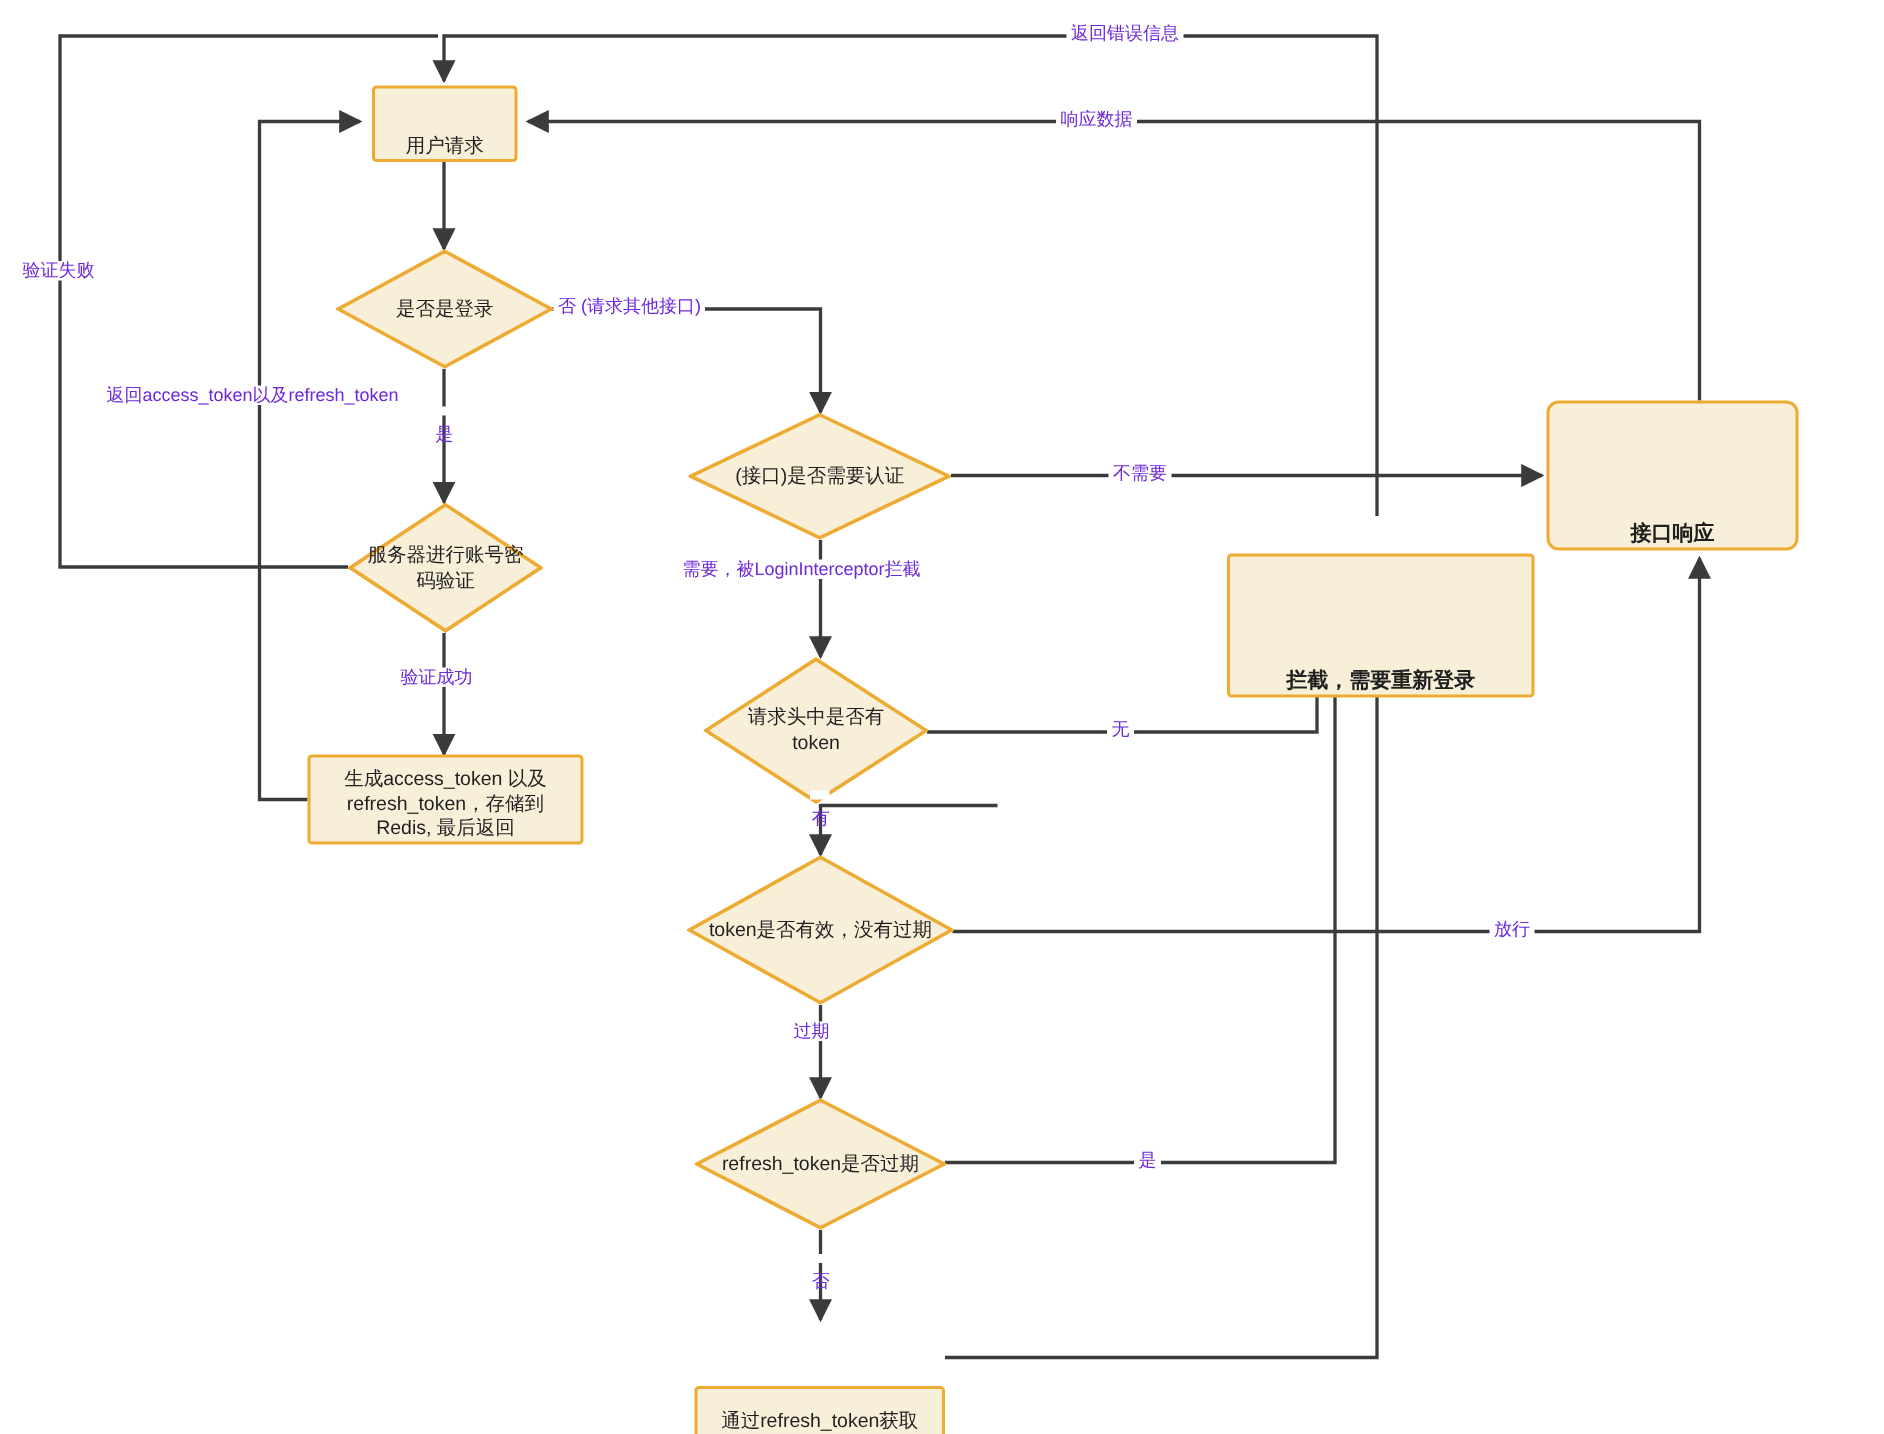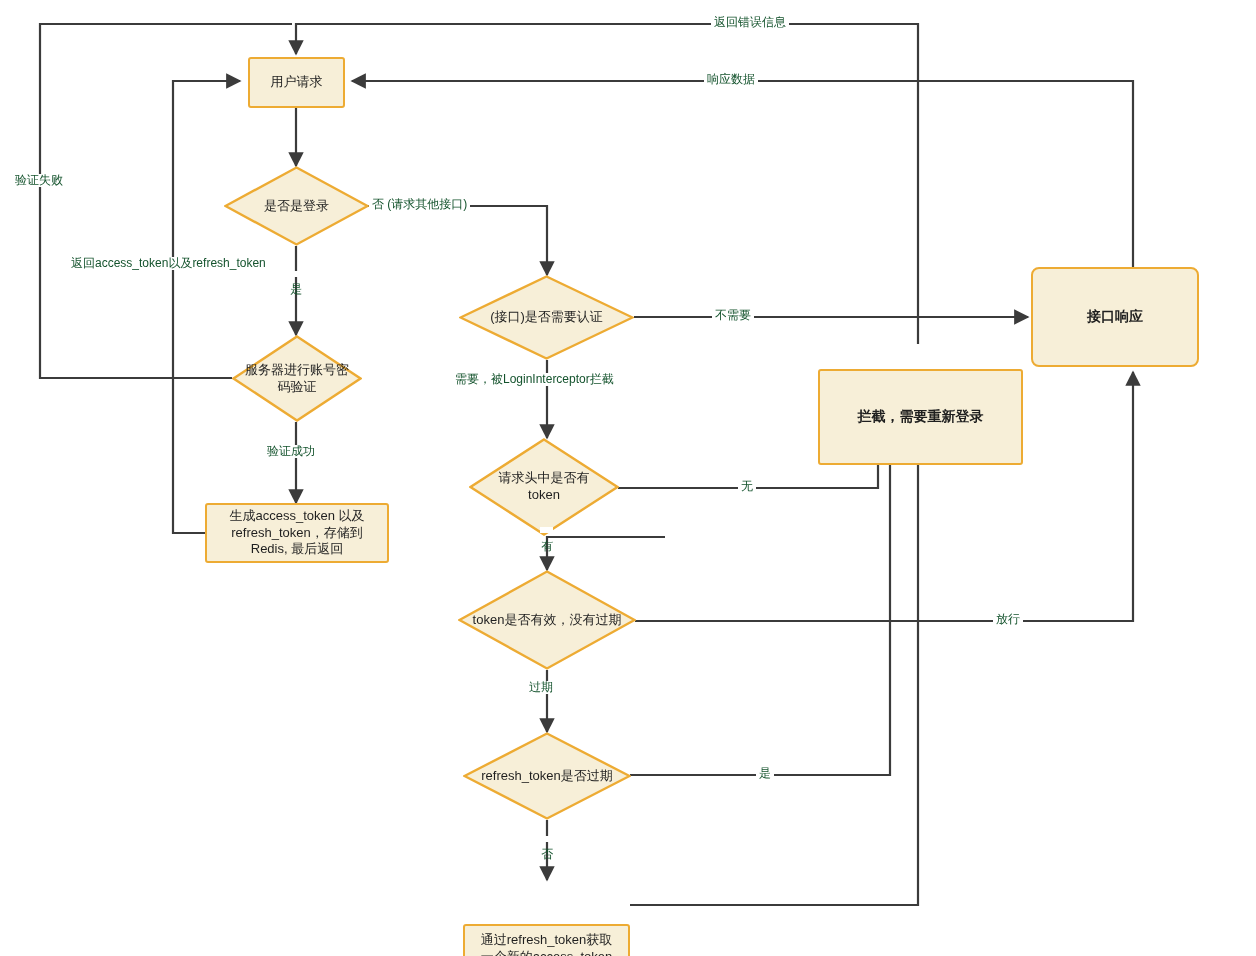--- a/index.html
+++ b/index.html
@@ -36,20 +36,21 @@
     line-height:1.28;
     white-space:pre-line;
     padding:0 4px;
   }
   
   .rect{
     background:#f7efd8;
     border:2px solid #edab33;
     border-radius:3px;
     font-size:13px;
+    align-items:flex-end;
   }
   .rect.rounded{
     border-radius:8px;
   }
   .rect.bold .nlabel{ font-weight:bold; font-size:14px; }
   
   .diamond{
     background:transparent;
     border:none;
   }
@@ -60,21 +61,21 @@
     z-index:0;
   }
   .diamond .nlabel{
     position:relative;
     z-index:1;
     font-size:13px;
   }
   .edge-label{
     position:absolute;
     background:#ffffff;
-    color:#14532d;
+    color:#6d28d9;
     font-size:12px;
     line-height:1.1;
     padding:0 3px;
     white-space:nowrap;
     z-index:6;
   }
   .edge-label.vert{
     writing-mode:vertical-rl;
     padding:3px 0;
   }
@@ -223,21 +224,21 @@
   <div class="edge-label" style="left:12px; top:174px;">验证失败</div>
 
   <div class="edge-label" style="left:68px; top:257px;">返回access_token以及refresh_token</div>
 
   <div class="edge-label" style="left:369px; top:198px;">否 (请求其他接口)</div>
 
   <div class="edge-label vert" style="left:289px; top:271px;">是</div>
 
   <div class="edge-label" style="left:264px; top:445px;">验证成功</div>
 
-  <div class="edge-label" style="left:712px; top:309px;">不需要</div>
+  <div class="edge-label" style="left:739px; top:309px;">不需要</div>
 
   <div class="edge-label" style="left:452px; top:373px;">需要，被LoginInterceptor拦截</div>
 
   <div class="edge-label" style="left:738px; top:480px;">无</div>
 
   <div class="edge-label vert" style="left:540px; top:527px;">有</div>
 
   <div class="edge-label" style="left:993px; top:613px;">放行</div>
 
   <div class="edge-label" style="left:526px; top:681px;">过期</div>

